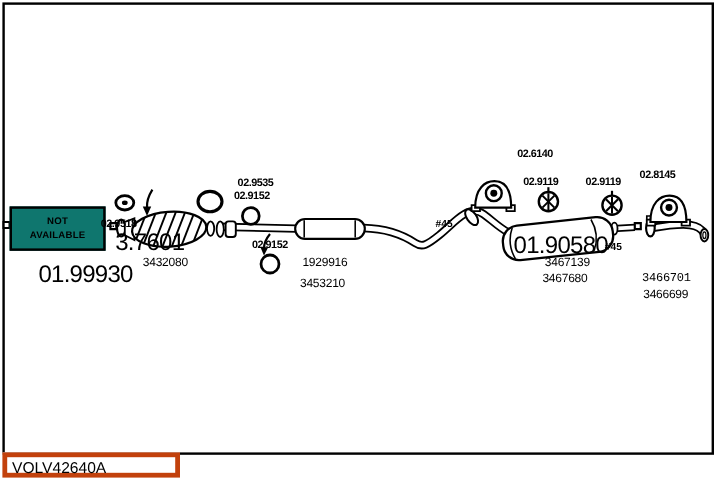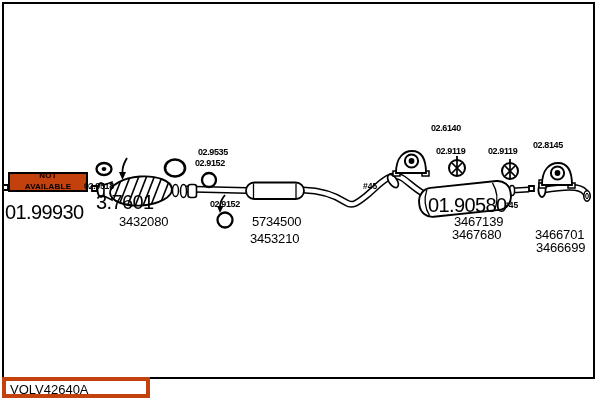--- a/index.html
+++ b/index.html
@@ -3,24 +3,24 @@
 <meta charset="utf-8">
 <style>
   html,body { margin:0; padding:0; background:#ffffff; }
   .stage { position:relative; width:600px; height:400px; background:#ffffff;
            font-family:"Liberation Sans", sans-serif; color:#000; overflow:hidden; }
   .frame { position:absolute; left:2px; top:2px; width:593px; height:377px;
            border:2px solid #000; box-sizing:border-box; }
   .art   { position:absolute; left:0; top:0; }
   .lbl   { position:absolute; font-weight:bold; font-size:9px; letter-spacing:-0.4px; white-space:nowrap; }
   .code  { position:absolute; font-size:20px; letter-spacing:-0.6px; white-space:nowrap; }
-  .oe    { position:absolute; font-size:13px; letter-spacing:-0.2px; white-space:nowrap; }
+  .oe    { position:absolute; font-size:10px; letter-spacing:-0.2px; white-space:nowrap; }
   .mark  { position:absolute; font-size:8.5px; font-weight:bold; white-space:nowrap; }
-  .na-box { position:absolute; left:8px; top:172px; width:80px; height:20px;
-            border:2px solid #000; box-sizing:border-box; background:#c2410c;
+  .na-box { position:absolute; left:8px; top:172px; width:80px; height:37px;
+            border:2px solid #000; box-sizing:border-box; background:#0f766e;
             display:flex; flex-direction:column; align-items:center; justify-content:center;
             font-size:8px; font-weight:bold; letter-spacing:0.2px; line-height:1.35; text-align:center; }
   .footer-box { position:absolute; left:2px; top:377px; width:148px; height:21px;
             border:4px solid #c2410c; box-sizing:border-box; background:#fff;
             font-size:13px; line-height:16px; padding:1px 0 0 4px; }
   svg * { vector-effect:non-scaling-stroke; }
 </style>
 </head>
 <body>
 
@@ -151,44 +151,44 @@
       <path d="M225,195 Q220,201 220,207" fill="none" stroke="#000" stroke-width="1.8"></path>
       <polygon points="217,206 223.5,206 220,213" fill="#000"></polygon>
     </g>
   </svg>
 
   <div class="na-box">
     <span>NOT</span>
     <span>AVAILABLE</span>
   </div>
 
-  <div class="code" style="left:5px;  top:201px;">01.99930</div>
+  <div class="code" style="left:5px;  top:218px;padding-left:27px;">01.99930</div>
 
   <div class="lbl" style="left:84px;  top:149px;margin-top:32px;">02.9518</div>
   <div class="lbl" style="left:154px; top:147px;padding-left:44px;">02.9535</div>
   <div class="lbl" style="left:195px; top:158px;">02.9152</div>
   <div class="lbl" style="left:210px; top:199px;">02.9152</div>
   <div class="lbl" style="left:391px; top:123px;margin-left:40px;">02.6140</div>
   <div class="lbl" style="left:436px; top:146px;">02.9119</div>
   <div class="lbl" style="left:488px; top:146px;">02.9119</div>
   <div class="lbl" style="left:533px; top:140px;">02.8145</div>
 
   <div class="code" style="left:96px;  top:191px;">3.7601</div>
   <div class="oe" style="left:119px; top:214px;">3432080</div>
 
-  <div class="oe" style="left:252px; top:214px;">5734500</div>
+  <div class="oe" style="left:252px; top:214px;">1929916</div>
   <div class="oe" style="left:250px; top:231px;">3453210</div>
 
   <div class="mark" style="left:363px; top:181px;">#45</div>
 
   <div class="code" style="left:428px; top:194px;">01.90580</div>
   <div class="mark" style="left:504px; top:200px;">#45</div>
   <div class="oe" style="left:454px; top:214px;">3467139</div>
   <div class="oe" style="left:452px; top:227px;">3467680</div>
 
   <div class="oe" style="left:536px; top:208px;margin-top:32px;">3466699</div>
-  <div class="oe" style="left:535px; top:227px;">3466701</div>
+  <div class="oe" style="left:535px; top:227px;font-family:Liberation Mono, monospace;">3466701</div>
 
   <div class="footer-box">
     <span>VOLV42640A</span>
   </div>
 
 </div>
 
 </body></html>

